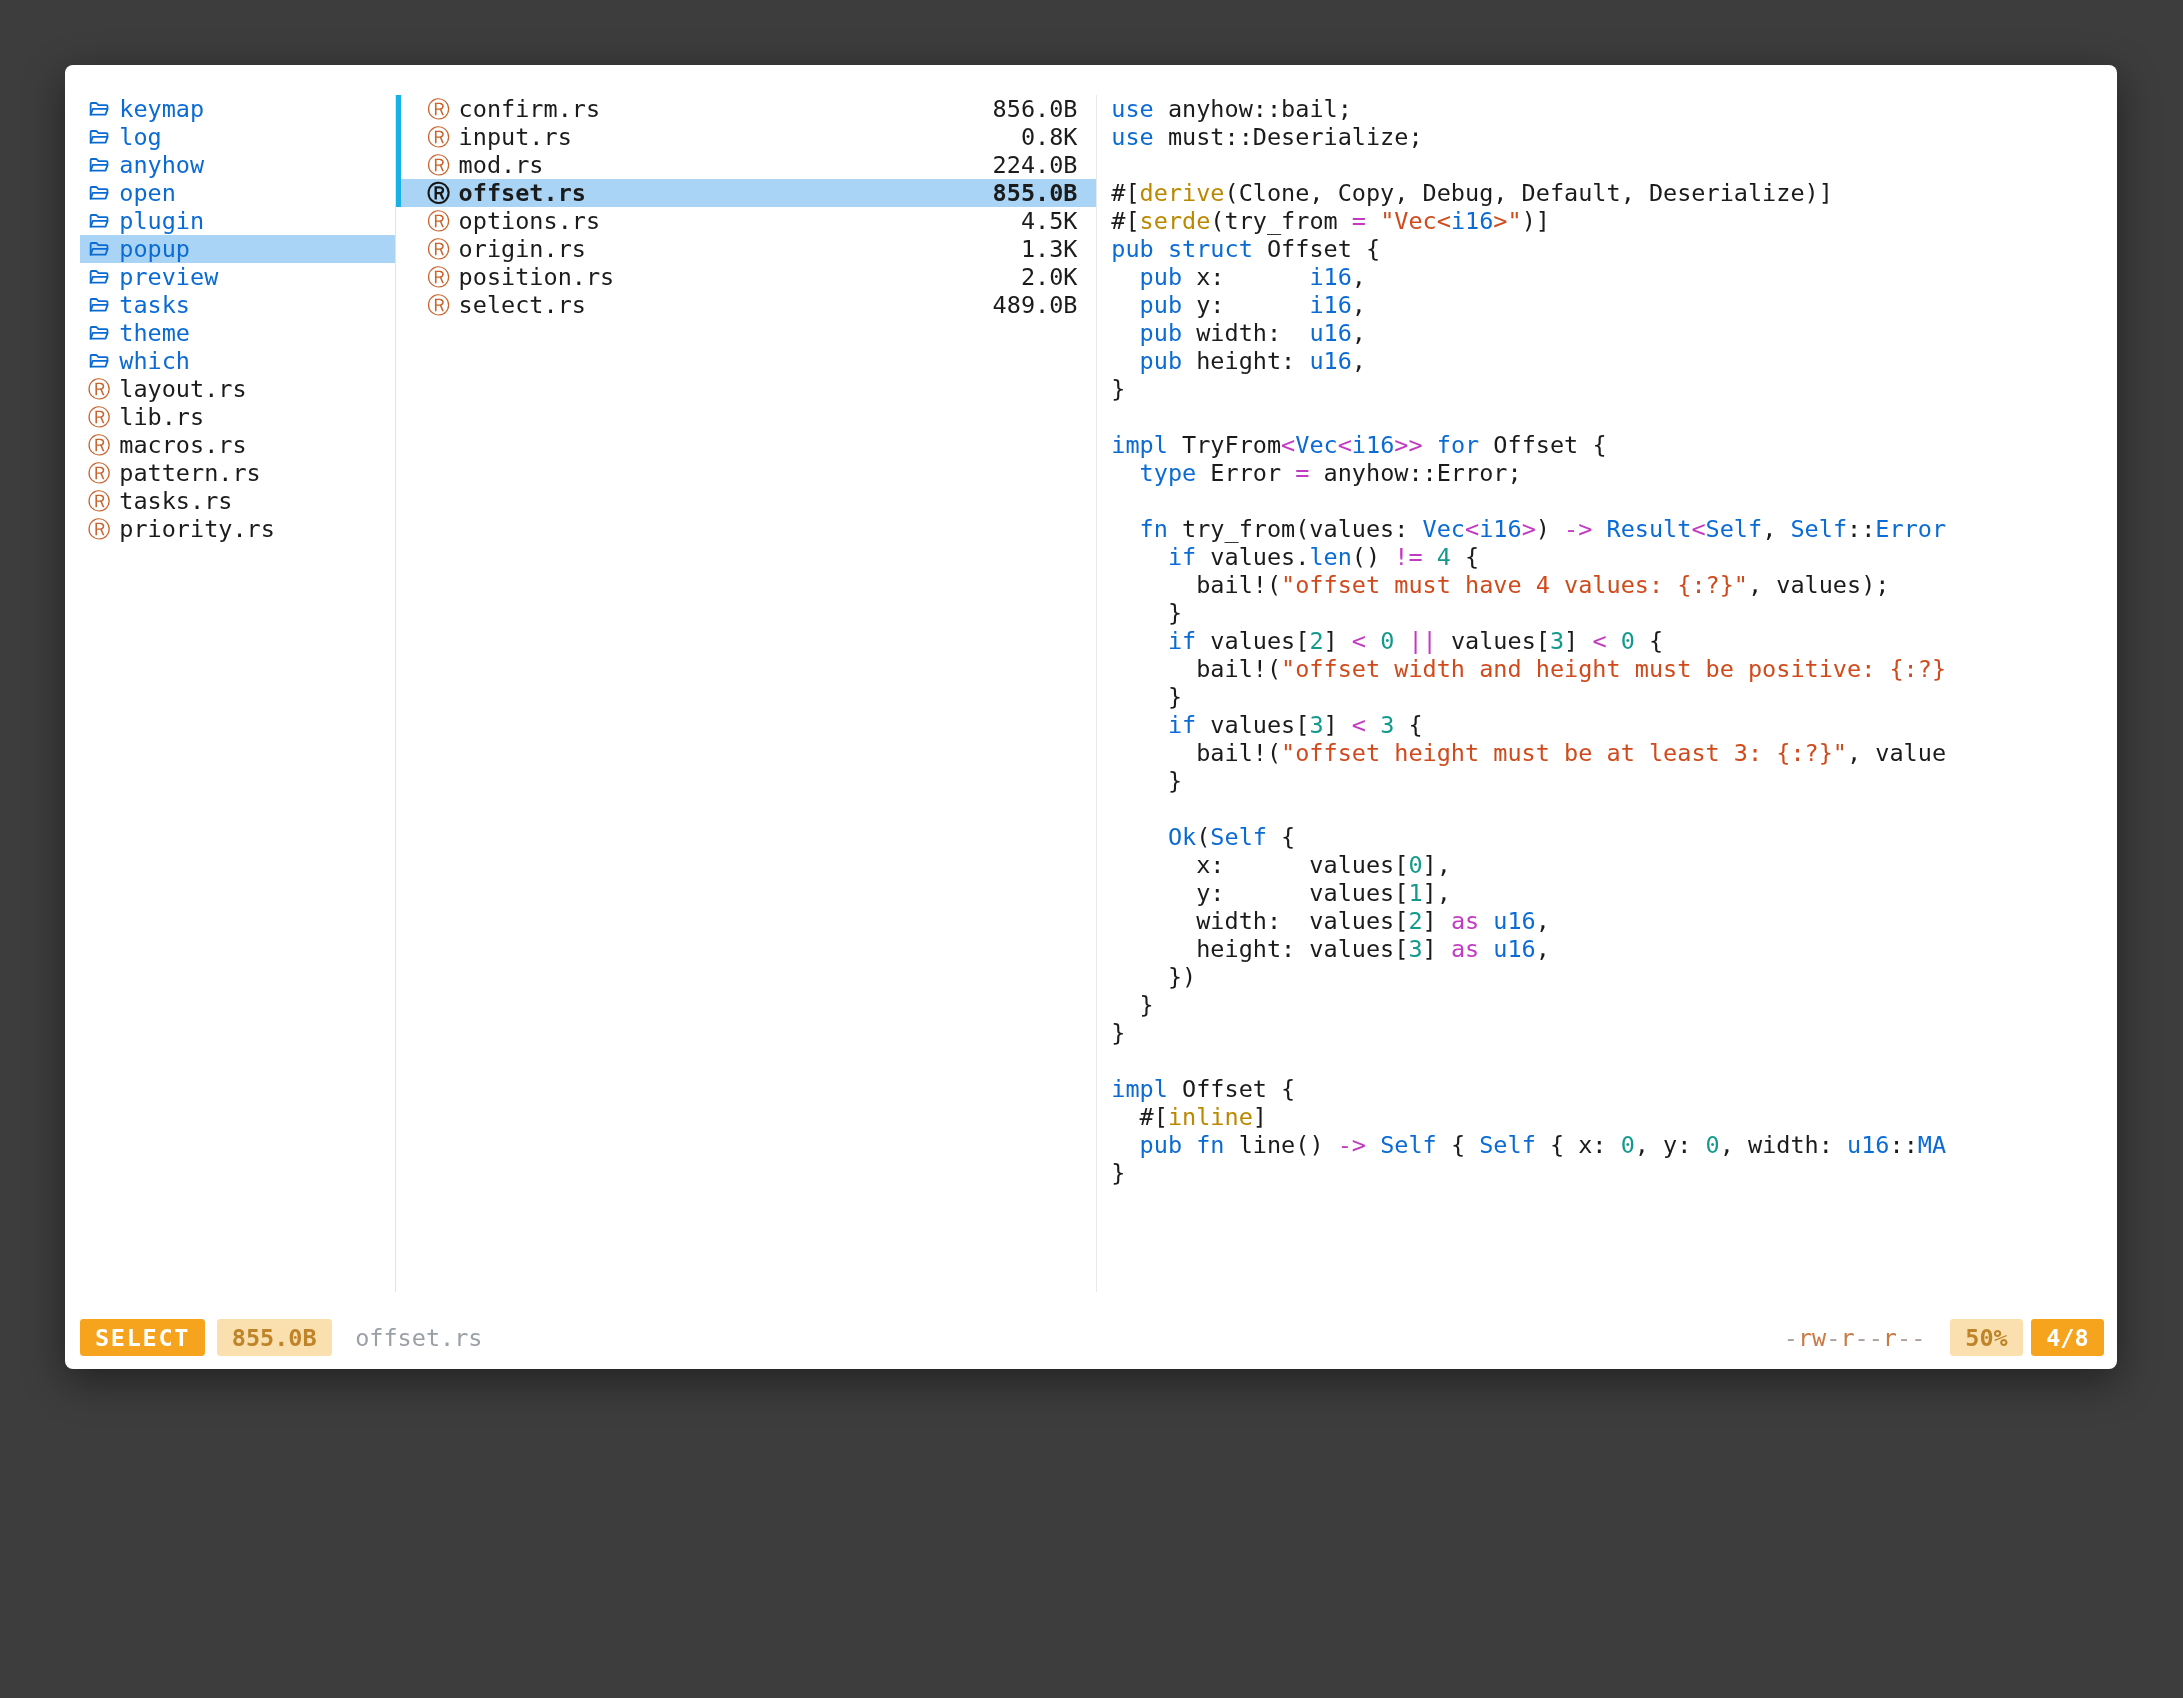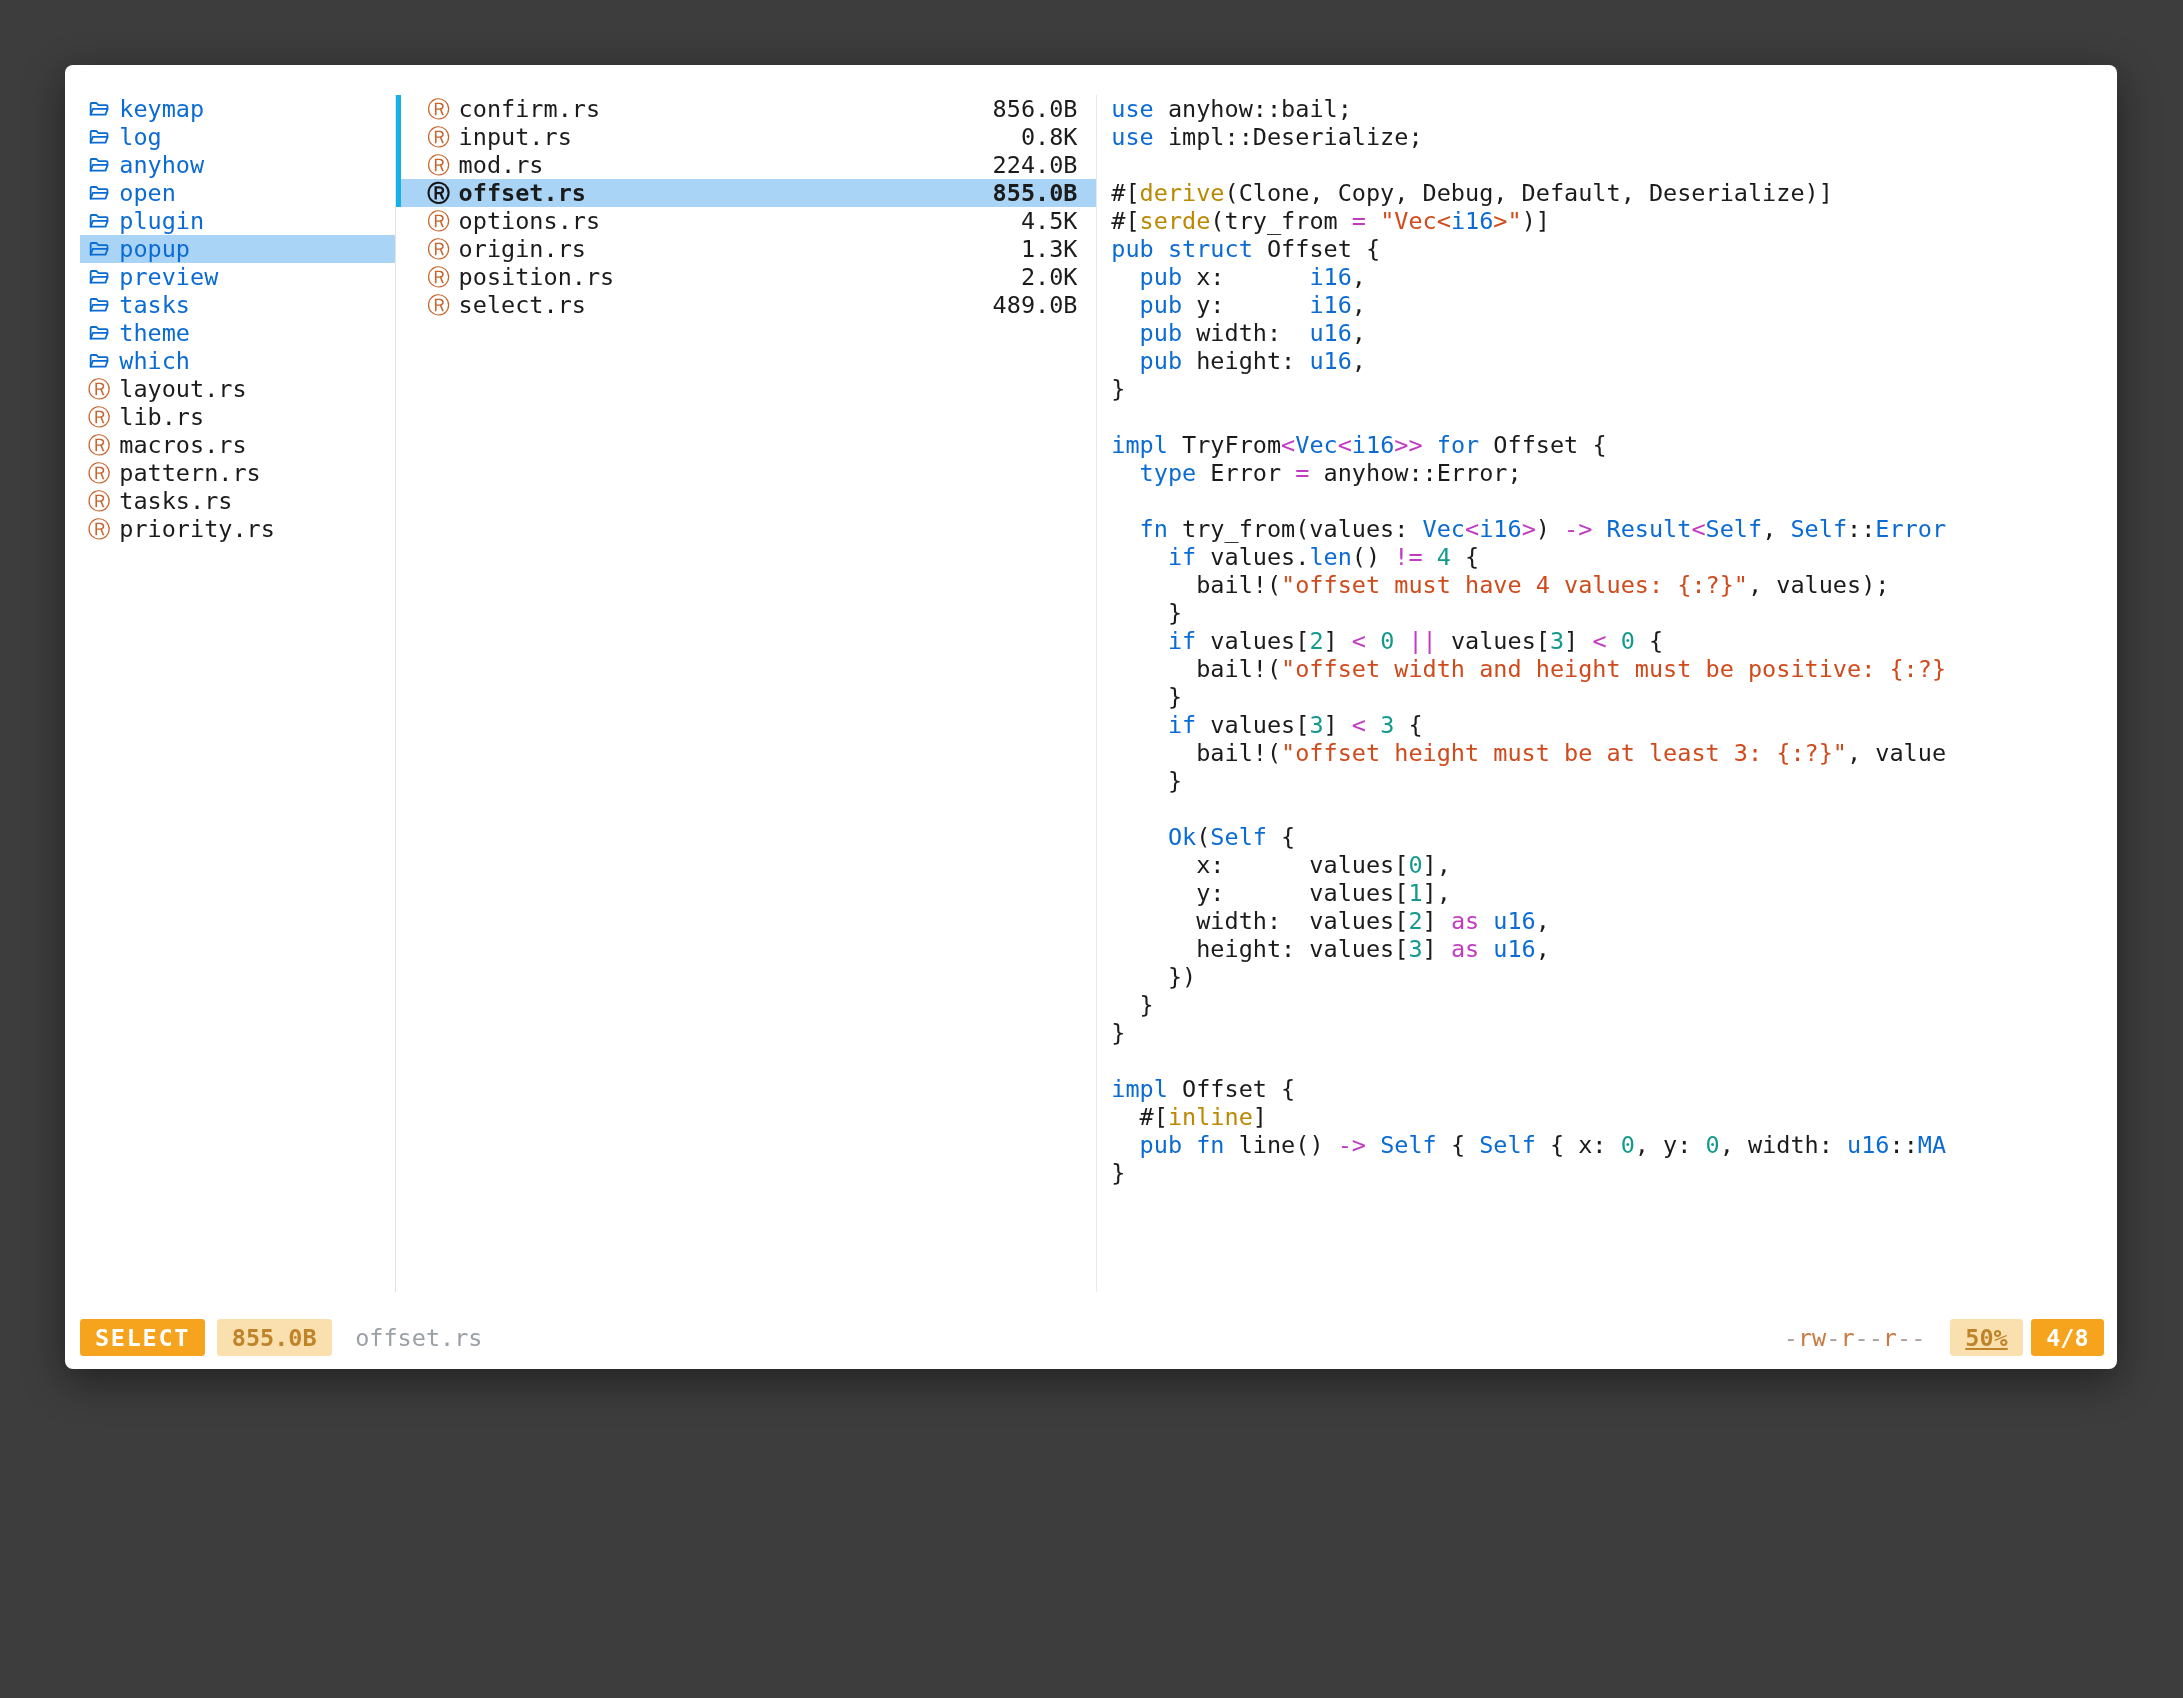--- a/index.html
+++ b/index.html
@@ -54,21 +54,21 @@
     display: flex; align-items: center; font-size: 23.5px; white-space: pre;
   }
   .badge { height: 37px; display: inline-flex; align-items: center; padding: 0 15px; border-radius: 3.4px; }
   .badge.mode    { background: #f6a41e; color: #ffffff; font-weight: bold; letter-spacing: 1.7px; }
   .badge.size    { background: #fae0ae; color: #bf8329; font-weight: bold; margin-left: 11.7px; }
   .filename      { color: #9aa0a6; margin-left: 23.5px; }
   .spacer { flex: 1; }
   .perms { margin-right: 25px; }
   .pd { color: #a9a09c; }
   .pl { color: #c97a45; }
-  .badge.percent { background: #fae0ae; color: #bf8329; font-weight: bold; text-decoration: underline; }
+  .badge.percent { background: #fae0ae; color: #bf8329; font-weight: bold; }
   .badge.pos     { background: #f6a41e; color: #ffffff; font-weight: bold; margin-left: 8.4px; }
 </style>
 </head>
 <body>
 
 <div class="window">
 
   <div class="panes">
     <div class="pane pane-left">
         <div class="row lrow folder"><span class="icon folder"><svg viewBox="0 0 24 24" fill="none" stroke="currentColor" stroke-width="1.9" stroke-linecap="round" stroke-linejoin="round">
@@ -127,21 +127,21 @@
         <div class="row mrow selected"><span class="icon rust">Ⓡ</span><span class="name">offset.rs</span><span class="fsize">855.0B</span></div>
         <div class="row mrow"><span class="icon rust">Ⓡ</span><span class="name">options.rs</span><span class="fsize">4.5K</span></div>
         <div class="row mrow"><span class="icon rust">Ⓡ</span><span class="name">origin.rs</span><span class="fsize">1.3K</span></div>
         <div class="row mrow"><span class="icon rust">Ⓡ</span><span class="name">position.rs</span><span class="fsize">2.0K</span></div>
         <div class="row mrow"><span class="icon rust">Ⓡ</span><span class="name">select.rs</span><span class="fsize">489.0B</span></div>
       </div>
 
     <div class="pane pane-right">
       <div>
           <div class="code-line"><span class="k">use</span><span class="f"> anyhow::bail;</span></div>
-          <div class="code-line"><span class="k">use</span><span class="f"> impl::Deserialize;</span></div>
+          <div class="code-line"><span class="k">use</span><span class="f"> must::Deserialize;</span></div>
           <div class="code-line"> </div>
           <div class="code-line"><span class="f">#[</span><span class="a">derive</span><span class="f">(Clone, Copy, Debug, Default, Deserialize)]</span></div>
           <div class="code-line"><span class="f">#[</span><span class="a">serde</span><span class="f">(try_from </span><span class="o">=</span><span class="f"> </span><span class="s">"Vec&lt;</span><span class="k">i16</span><span class="s">&gt;"</span><span class="f">)]</span></div>
           <div class="code-line"><span class="k">pub</span><span class="f"> </span><span class="k">struct</span><span class="f"> Offset {</span></div>
           <div class="code-line"><span class="f">  </span><span class="k">pub</span><span class="f"> x:      </span><span class="k">i16</span><span class="f">,</span></div>
           <div class="code-line"><span class="f">  </span><span class="k">pub</span><span class="f"> y:      </span><span class="k">i16</span><span class="f">,</span></div>
           <div class="code-line"><span class="f">  </span><span class="k">pub</span><span class="f"> width:  </span><span class="k">u16</span><span class="f">,</span></div>
           <div class="code-line"><span class="f">  </span><span class="k">pub</span><span class="f"> height: </span><span class="k">u16</span><span class="f">,</span></div>
           <div class="code-line"><span class="f">}</span></div>
           <div class="code-line"> </div>

